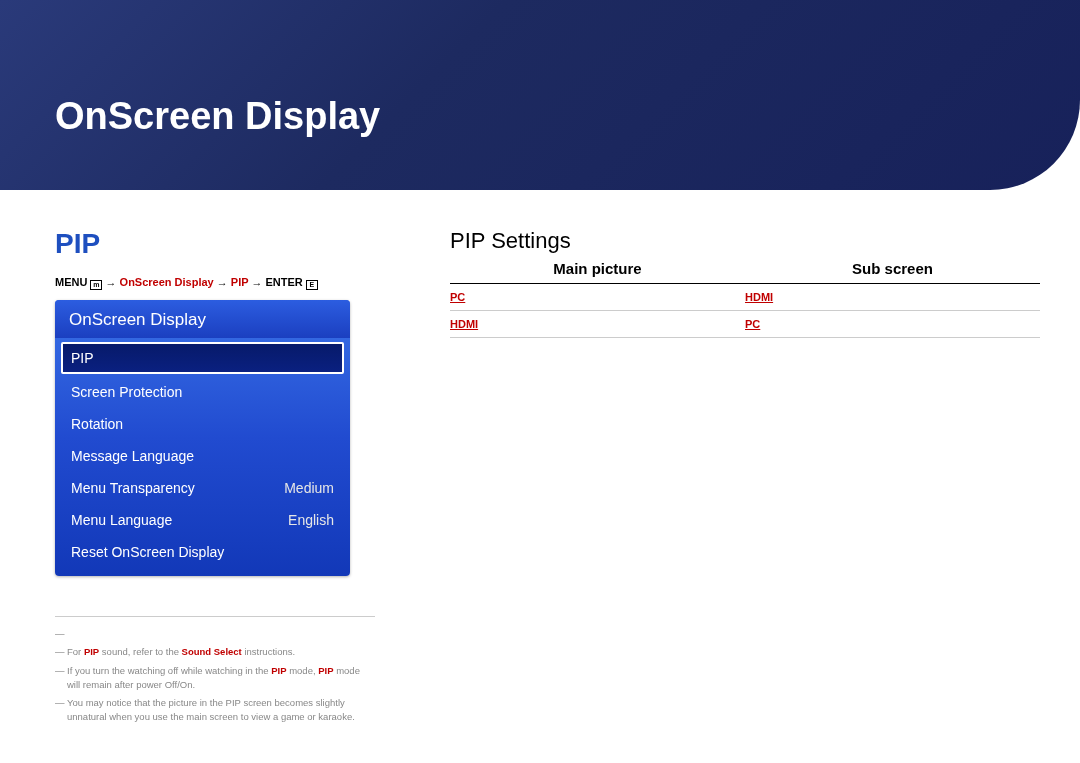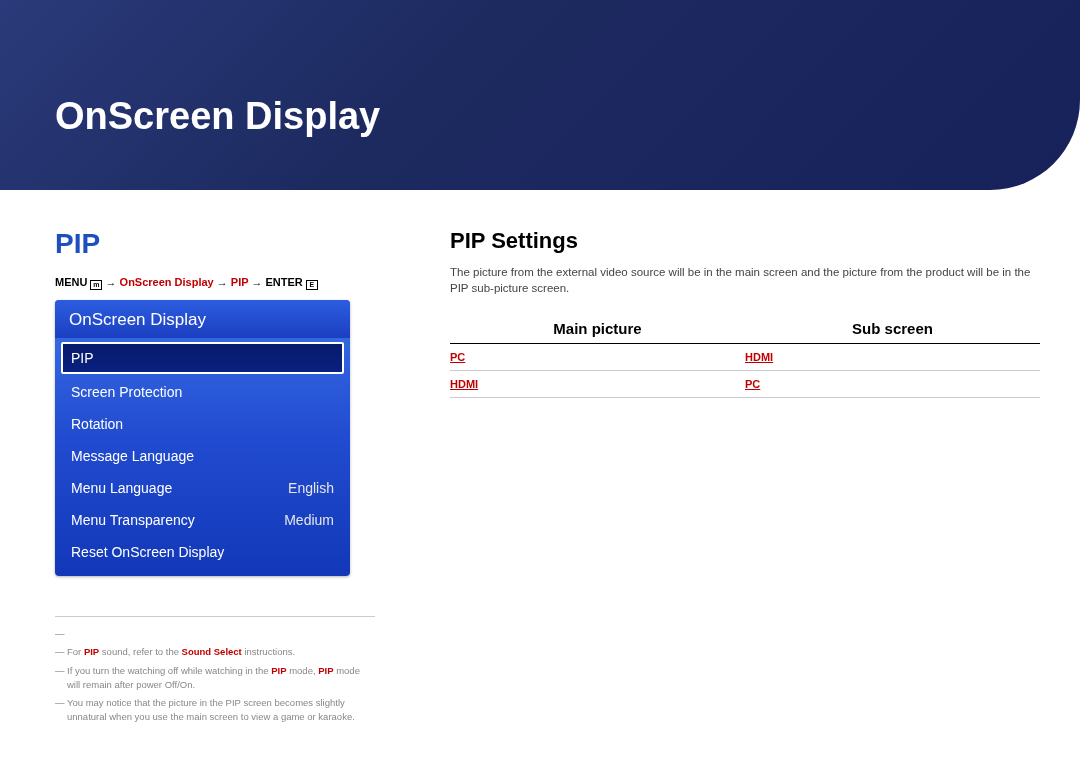--- a/index.html
+++ b/index.html
@@ -104,22 +104,21 @@
   }
   .footnotes .fn .dash { width: 12px; flex-shrink: 0; }
   .footnotes .hl { color: #c00000; font-weight: 700; }
 
   .right-col {
     flex: 1;
     padding-left: 55px;
   }
   .right-col h2 {
     font-size: 22px;
-    font-weight: 700;
-    margin-bottom: 10px;
+    font-weight: 400;
   }
   .right-col .desc {
     font-size: 11.5px;
     color: #444;
     line-height: 1.4;
     margin-bottom: 18px;
   }
   .source-table {
     width: 100%;
     border-collapse: collapse;
@@ -178,26 +177,26 @@
         </div>
         <div class="mw-item">
           <span>Rotation</span>
           <span class="val"></span>
         </div>
         <div class="mw-item">
           <span>Message Language</span>
           <span class="val"></span>
         </div>
         <div class="mw-item">
+          <span>Menu Transparency</span>
+          <span class="val">Medium</span>
+        </div>
+        <div class="mw-item">
           <span>Menu Language</span>
           <span class="val">English</span>
-        </div>
-        <div class="mw-item">
-          <span>Menu Transparency</span>
-          <span class="val">Medium</span>
         </div>
         <div class="mw-item">
           <span>Reset OnScreen Display</span>
           <span class="val"></span>
         </div>
       </div>
     </div>
 
     <div class="footnotes">
       <div class="fn">
@@ -217,21 +216,20 @@
       </div>
       <div class="fn">
         <span class="dash">―</span>
         <span>You may notice that the picture in the PIP screen becomes slightly unnatural when you use the main screen to view a game or karaoke.</span>
       </div>
     </div>
   </div>
 
   <div class="right-col">
     <h2>PIP Settings</h2>
-    <p class="desc">The picture from the external video source will be in the main screen and the picture from the product will be in the PIP sub-picture screen.</p>
     <table class="source-table">
       <thead>
         <tr>
           <th>Main picture</th>
           <th>Sub screen</th>
         </tr>
       </thead>
       <tbody>
         <tr>
           <td>PC</td>

